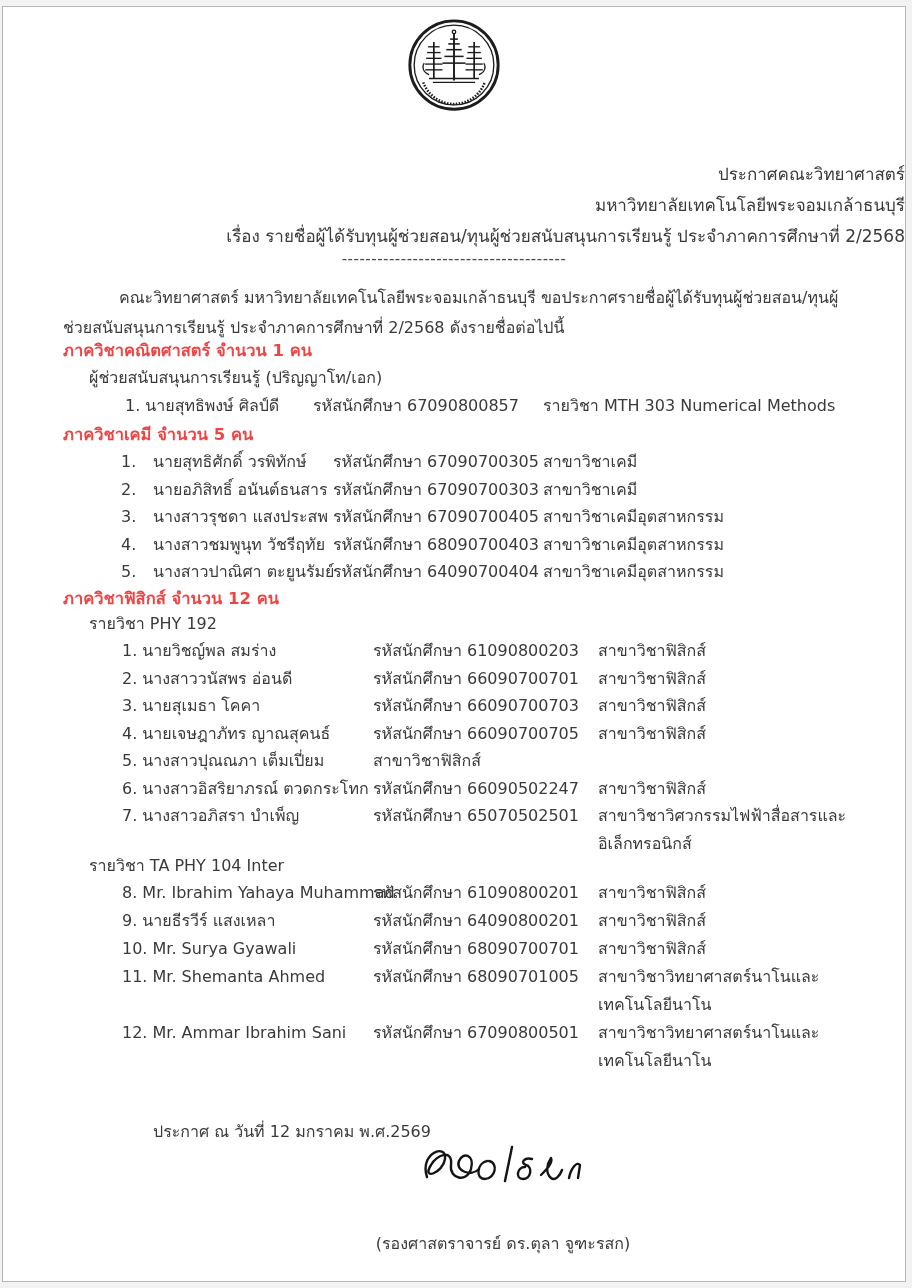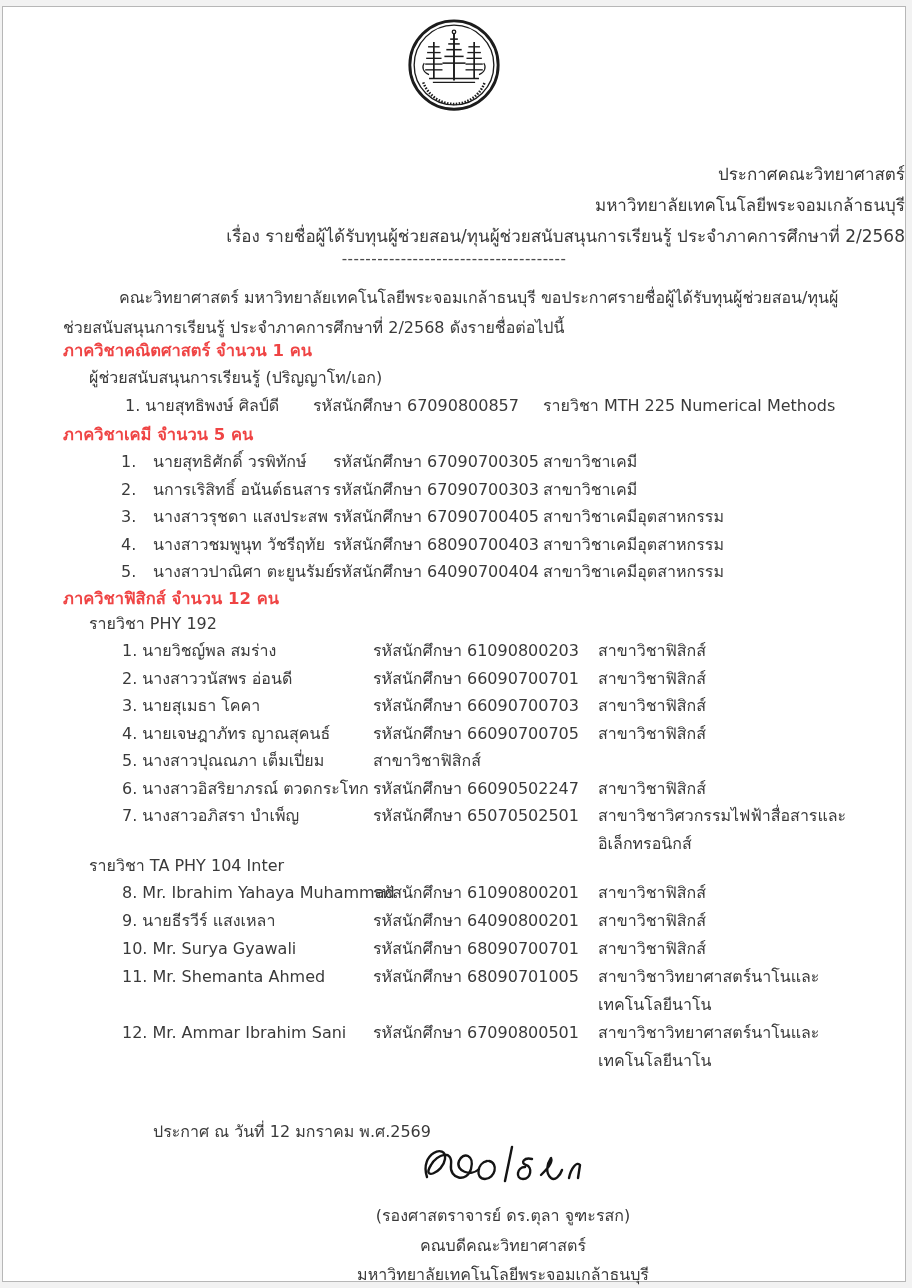--- a/index.html
+++ b/index.html
@@ -40,21 +40,21 @@
   .g1-rows { top:630px; }
   .g2-label { top:846px; }
   .g2-rows { top:872px; line-height:28px; }
   .phys-rows .c1 { width:251px; }
   .phys-rows .c2 { width:225px; }
   .major { white-space:pre-line; width:254px; }
   .idcell span { white-space:nowrap; }
   .footer-date { top:1112px; left:150px; font-size:16px; }
   .sign-block { top:1130px; left:228px; width:544px; text-align:center; }
   .sign-svg { width:180px; height:64px; display:block; margin:0 auto; }
-  .signer { font-size:16px; line-height:29.5px; }
+  .signer { font-size:16px; line-height:29.5px;margin-top:28px; }
 </style>
 </head>
 <body>
 
 <div class="page">
 
   <div class="abs seal">
     <svg viewBox="0 0 100 106" width="96" height="102" aria-hidden="true">
       <g fill="none" stroke="#1c1c1c">
         <circle cx="50" cy="52" r="46" stroke-width="3"></circle>
@@ -98,34 +98,34 @@
   </div>
   <div class="abs divider">--------------------------------------</div>
 
   <div class="abs intro">คณะวิทยาศาสตร์  มหาวิทยาลัยเทคโนโลยีพระจอมเกล้าธนบุรี ขอประกาศรายชื่อผู้ได้รับทุนผู้ช่วยสอน/ทุนผู้ช่วยสนับสนุนการเรียนรู้ ประจำภาคการศึกษาที่ 2/2568  ดังรายชื่อต่อไปนี้</div>
 
   <div class="abs sec-heading h-math">ภาควิชาคณิตศาสตร์ จำนวน 1 คน</div>
   <div class="abs sub-math">ผู้ช่วยสนับสนุนการเรียนรู้ (ปริญญาโท/เอก)</div>
   <div class="abs row row-math">
     <span class="cell c1">1. นายสุทธิพงษ์ ศิลป์ดี</span>
     <span class="cell c2 idcell"><span>รหัสนักศึกษา</span>&nbsp;<span>67090800857</span></span>
-    <span class="cell grow idcell"><span>รายวิชา</span>&nbsp;<span>MTH 225 Numerical Methods</span></span>
+    <span class="cell grow idcell"><span>รายวิชา</span>&nbsp;<span>MTH 303 Numerical Methods</span></span>
   </div>
 
   <div class="abs sec-heading h-chem">ภาควิชาเคมี จำนวน 5 คน</div>
   <div class="abs chem-rows">
     <div class="row">
       <span class="cell c0">1.</span>
       <span class="cell c1">นายสุทธิศักดิ์ วรพิทักษ์</span>
       <span class="cell c2 idcell"><span>รหัสนักศึกษา</span>&nbsp;<span>67090700305</span></span>
       <span class="cell grow">สาขาวิชาเคมี</span>
     </div>
     <div class="row">
       <span class="cell c0">2.</span>
-      <span class="cell c1">นการเริสิทธิ์ อนันต์ธนสาร</span>
+      <span class="cell c1">นายอภิสิทธิ์ อนันต์ธนสาร</span>
       <span class="cell c2 idcell"><span>รหัสนักศึกษา</span>&nbsp;<span>67090700303</span></span>
       <span class="cell grow">สาขาวิชาเคมี</span>
     </div>
     <div class="row">
       <span class="cell c0">3.</span>
       <span class="cell c1">นางสาวรุชดา แสงประสพ</span>
       <span class="cell c2 idcell"><span>รหัสนักศึกษา</span>&nbsp;<span>67090700405</span></span>
       <span class="cell grow">สาขาวิชาเคมีอุตสาหกรรม</span>
     </div>
     <div class="row">

